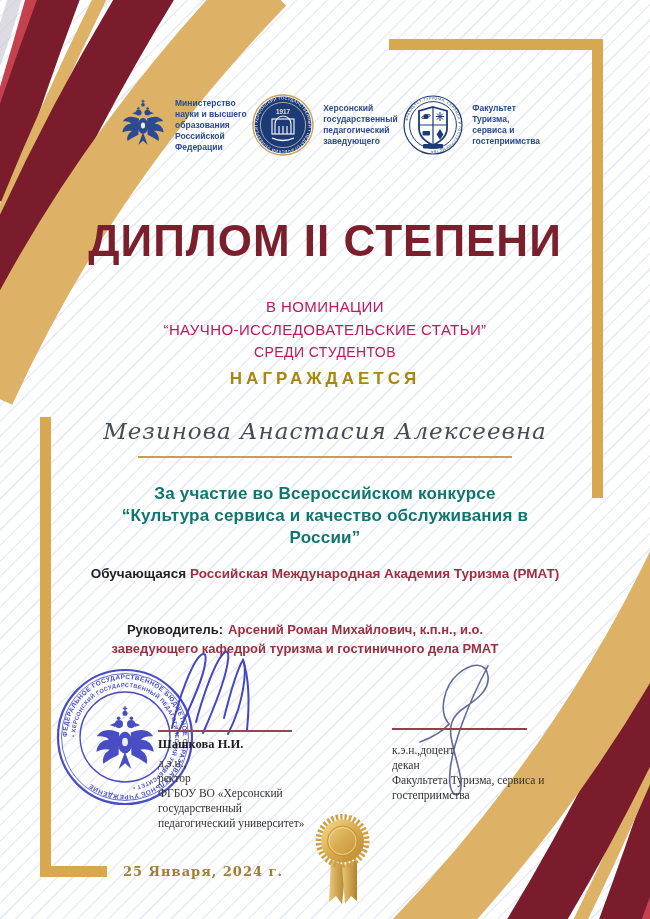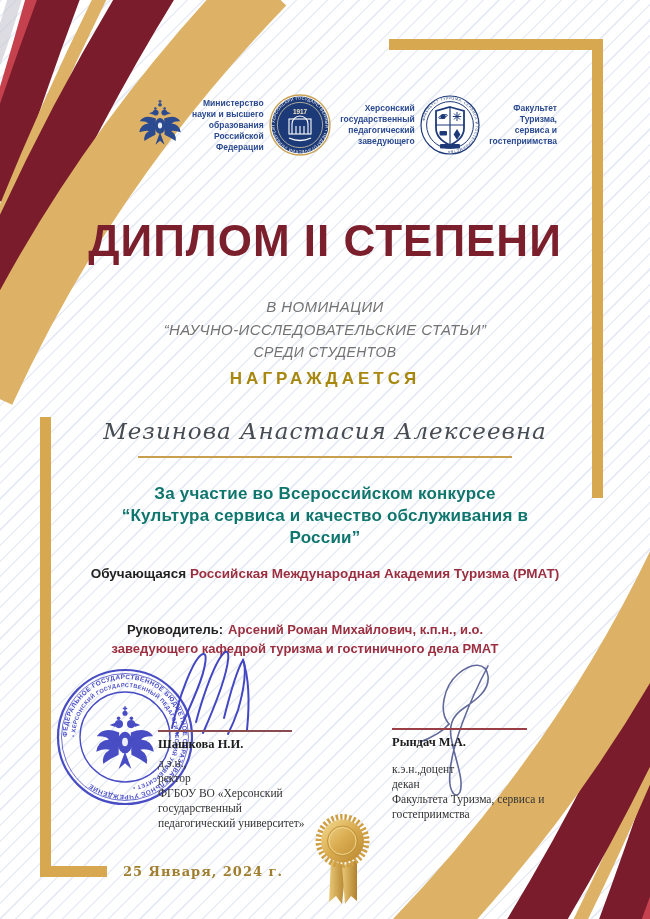--- a/index.html
+++ b/index.html
@@ -5,27 +5,27 @@
   html,body{margin:0;padding:0;}
   body{width:650px;height:919px;position:relative;overflow:hidden;background:#ffffff;
        font-family:"Liberation Sans",sans-serif;}
   .pinstripes{position:absolute;inset:0;
     background:repeating-linear-gradient(135deg,rgba(205,216,235,.45) 0 1.6px,transparent 1.6px 11px);}
   .abs{position:absolute;}
   .ctr{left:0;width:650px;text-align:center;}
   svg{display:block;}
 
   
-  .logos{position:absolute;top:94px;left:137px;width:420px;display:flex;align-items:center;justify-content:space-between;text-align:right;}
+  .logos{position:absolute;top:94px;left:120px;width:420px;display:flex;align-items:center;justify-content:space-between;}
   .logo-group{display:flex;align-items:center;}
   .logo-text{margin-left:9px;font-size:8.5px;font-weight:bold;color:#2b4a8f;line-height:11px;}
 
   
   .title{top:216px;font-size:44px;font-weight:bold;color:#7a1f2b;letter-spacing:1px;}
-  .nom{top:295px;font-size:15px;color:#737373;line-height:23px;letter-spacing:.4px;font-style:italic;}
+  .nom{top:295px;font-size:15px;color:#be185d;line-height:23px;letter-spacing:.4px;}
   .nom .nl3{font-size:14px;}
   .award{top:369px;font-size:17px;font-weight:bold;color:#a8870e;letter-spacing:4px;}
 
   .name{top:418px;font-family:"DejaVu Serif",serif;font-style:italic;font-size:23px;color:#474b52;letter-spacing:1px;}
   .name-line{top:456px;left:138px;width:374px;height:2px;background:#c79f4e;}
 
   .citation{top:483px;font-size:17px;font-weight:bold;color:#0f766e;line-height:22px;letter-spacing:.2px;}
 
   .affil{top:566px;font-size:13.5px;font-weight:bold;color:#222;}
   .affil .val{color:#9b2f40;margin-left:4px;margin-top:44px;}
@@ -243,21 +243,20 @@
 <div class="abs sig-block sig-left">
   <div class="sig-name">Шашкова Н.И.</div>
   <div>д.э.н.,</div>
   <div>ректор</div>
   <div>ФГБОУ ВО «Херсонский</div>
   <div>государственный</div>
   <div>педагогический университет»</div>
 </div>
 
 <div class="abs sig-block sig-right">
-  <div class="sig-name">Рындач М.А.</div>
   <div class="gap"></div>
   <div>к.э.н.,доцент</div>
   <div>декан</div>
   <div>Факультета Туризма, сервиса и</div>
   <div>гостеприимства</div>
 </div>
 
 <div class="abs date">25 Января, 2024 г.</div>
 
 <svg class="abs" style="left:305px;top:812px;" width="75" height="95" viewBox="0 0 75 95">

